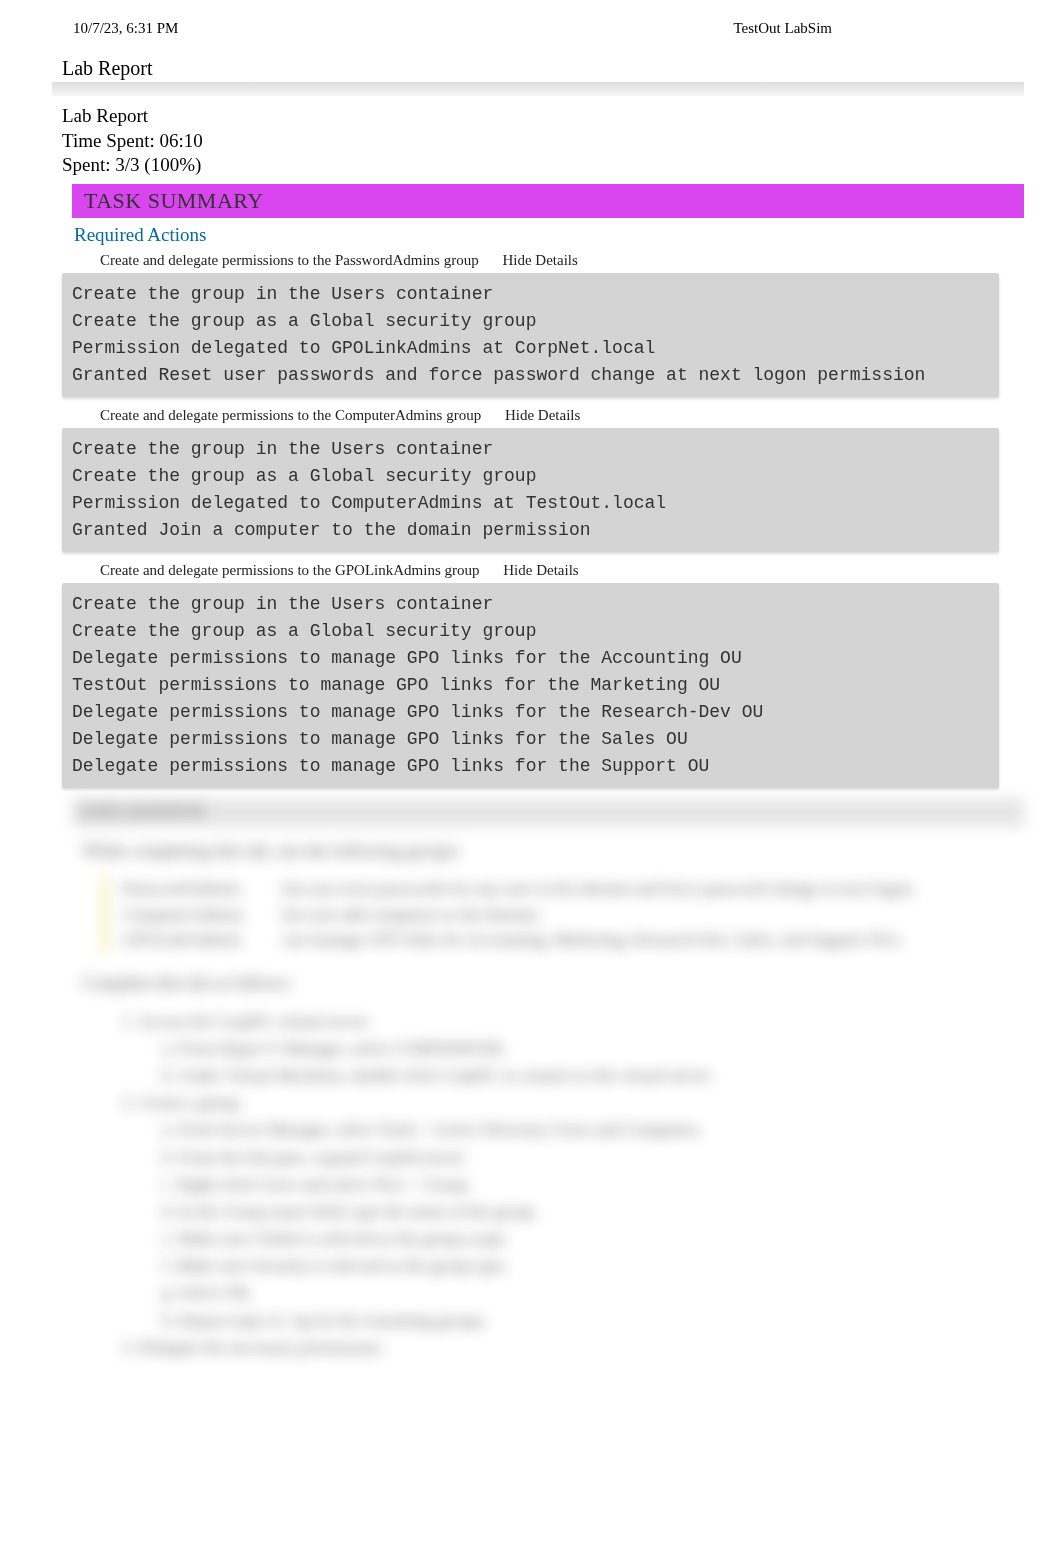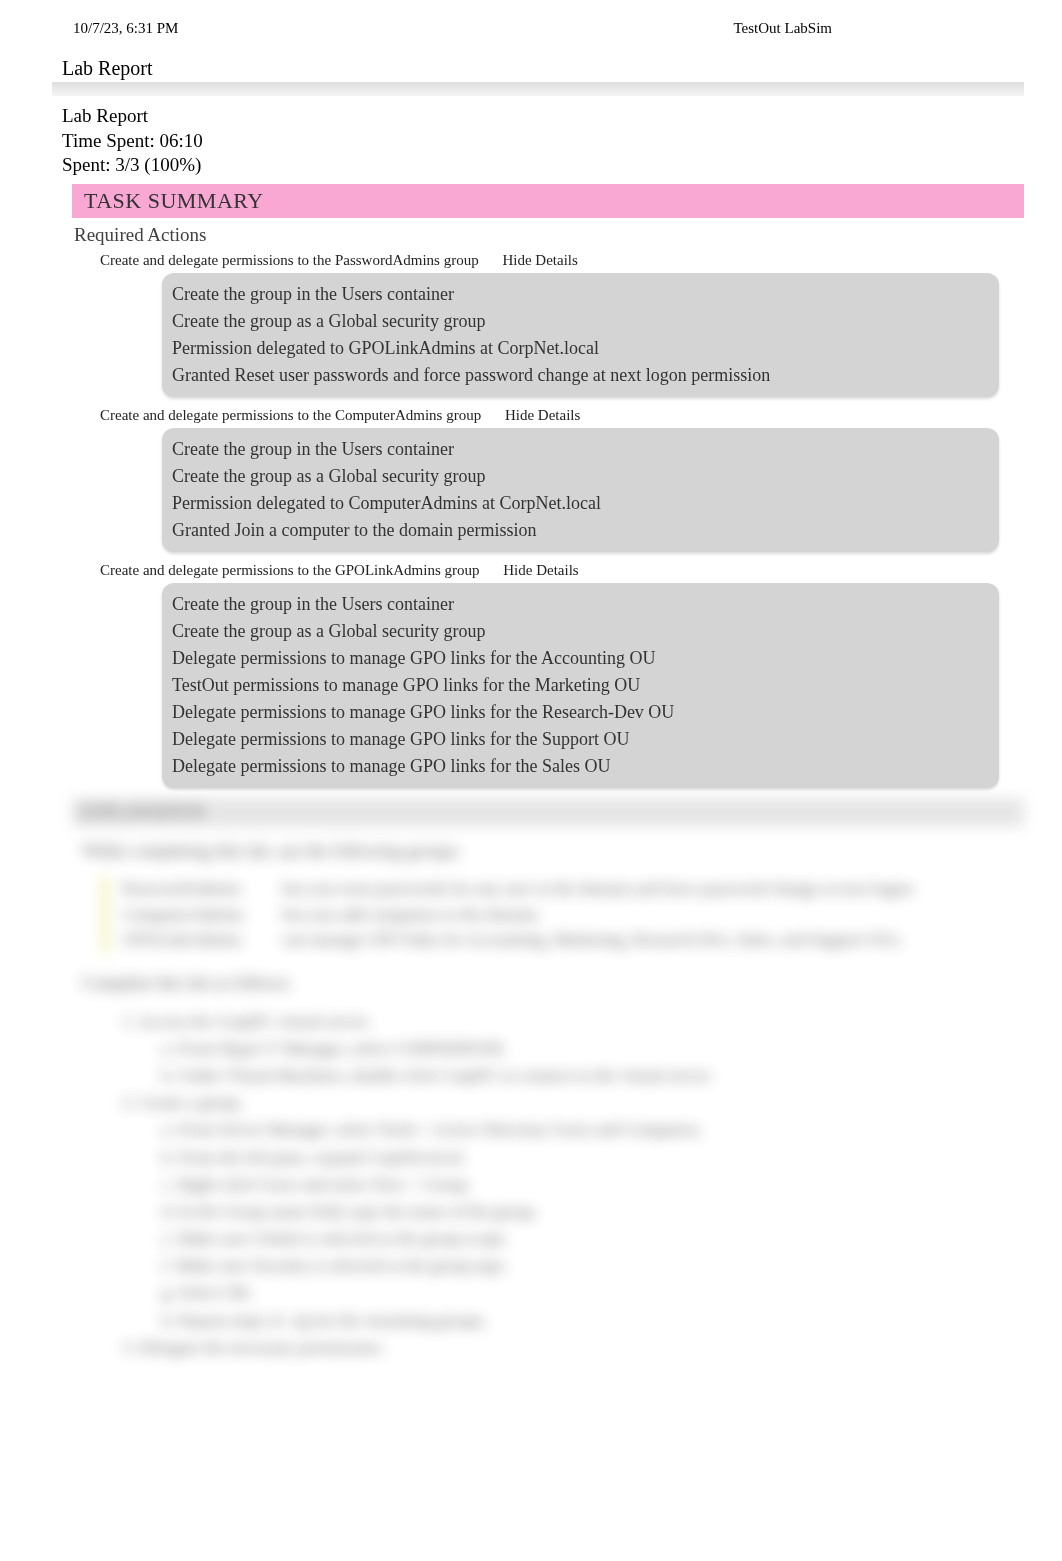--- a/index.html
+++ b/index.html
@@ -45,56 +45,56 @@
       margin-right: -10px;
       border-radius: 1px;
     }
     .meta-block {
       font-size: 19px;
       color: #000;
       line-height: 1.3;
       margin-bottom: 6px;
     }
     .task-summary-bar {
-      background: #f9a8d4;
+      background: #d946ef;
       padding: 4px 12px;
       margin-left: 10px;
       margin-right: -10px;
     }
     .task-summary-title {
       font-size: 22px;
       color: #333;
       letter-spacing: 0.5px;
     }
     .required-actions {
       font-size: 19px;
-      color: #404040;
+      color: #0369a1;
       margin-top: 6px;
       margin-left: 12px;
       margin-bottom: 6px;
     }
     .task-line {
       font-size: 15px;
       color: #222;
       margin-left: 38px;
       margin-bottom: 4px;
       margin-top: 4px;
     }
     .task-line .hide-details {
       margin-left: 20px;
       color: #222;
     }
     .details-box {
       background: #d4d4d4;
-      margin-left: 100px;
       margin-right: 15px;
       padding: 8px 10px;
-      border-radius: 12px;
+      border-radius: 2px;
       box-shadow: 0 2px 3px rgba(0,0,0,0.15);
       margin-bottom: 10px;
+      font-family: Liberation Mono, monospace;
     }
     .details-box .detail-line {
       font-size: 18px;
       color: #333;
       line-height: 1.5;
     }
     .blur-section {
       filter: blur(7px);
       opacity: 0.75;
       user-select: none;
@@ -180,36 +180,36 @@
     <div class="detail-line">Granted Reset user passwords and force password change at next logon permission</div>
   </div>
 
   <div class="task-line">
     <span>Create and delegate permissions to the ComputerAdmins group</span>
     <span class="hide-details">Hide Details</span>
   </div>
   <div class="details-box">
     <div class="detail-line">Create the group in the Users container</div>
     <div class="detail-line">Create the group as a Global security group</div>
-    <div class="detail-line">Permission delegated to ComputerAdmins at CorpNet.local</div>
+    <div class="detail-line">Permission delegated to ComputerAdmins at TestOut.local</div>
     <div class="detail-line">Granted Join a computer to the domain permission</div>
   </div>
 
   <div class="task-line">
     <span>Create and delegate permissions to the GPOLinkAdmins group</span>
     <span class="hide-details">Hide Details</span>
   </div>
   <div class="details-box">
     <div class="detail-line">Create the group in the Users container</div>
     <div class="detail-line">Create the group as a Global security group</div>
     <div class="detail-line">Delegate permissions to manage GPO links for the Accounting OU</div>
     <div class="detail-line">TestOut permissions to manage GPO links for the Marketing OU</div>
     <div class="detail-line">Delegate permissions to manage GPO links for the Research-Dev OU</div>
+    <div class="detail-line">Delegate permissions to manage GPO links for the Sales OU</div>
     <div class="detail-line">Delegate permissions to manage GPO links for the Support OU</div>
-    <div class="detail-line">Delegate permissions to manage GPO links for the Sales OU</div>
   </div>
 
   <div class="blur-section">
     <div class="blur-heading">EXPLANATION</div>
     <div class="blur-para">While completing this lab, use the following groups:</div>
 
     <div class="blur-table">
       <div class="blur-table-row">
         <div class="c1">PasswordAdmins</div>
         <div>lets you reset passwords for any user in the domain and force password change at next logon.</div>

